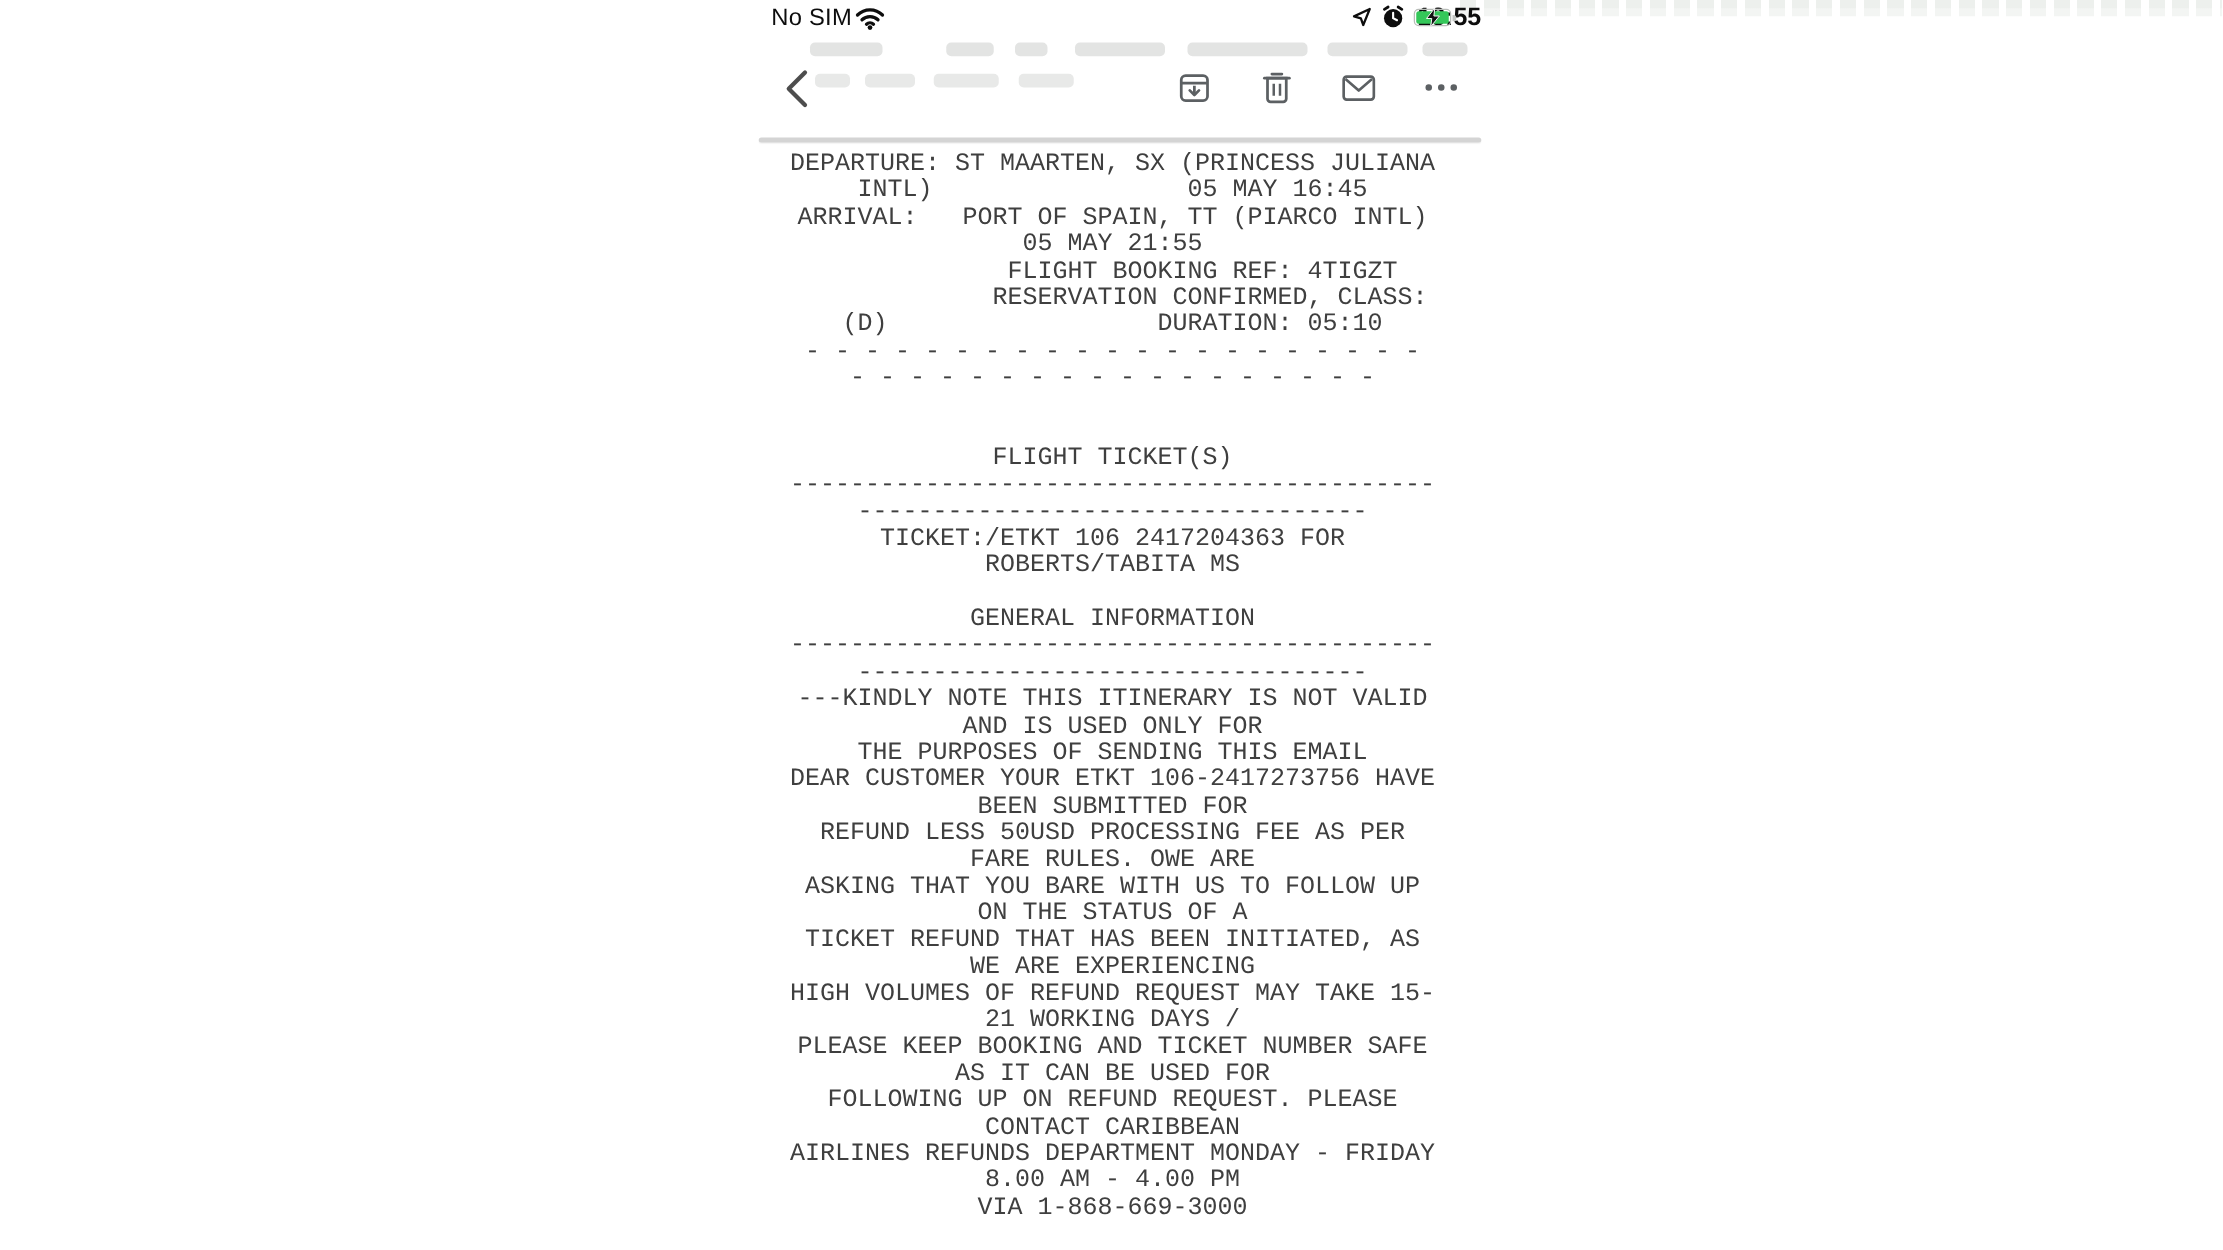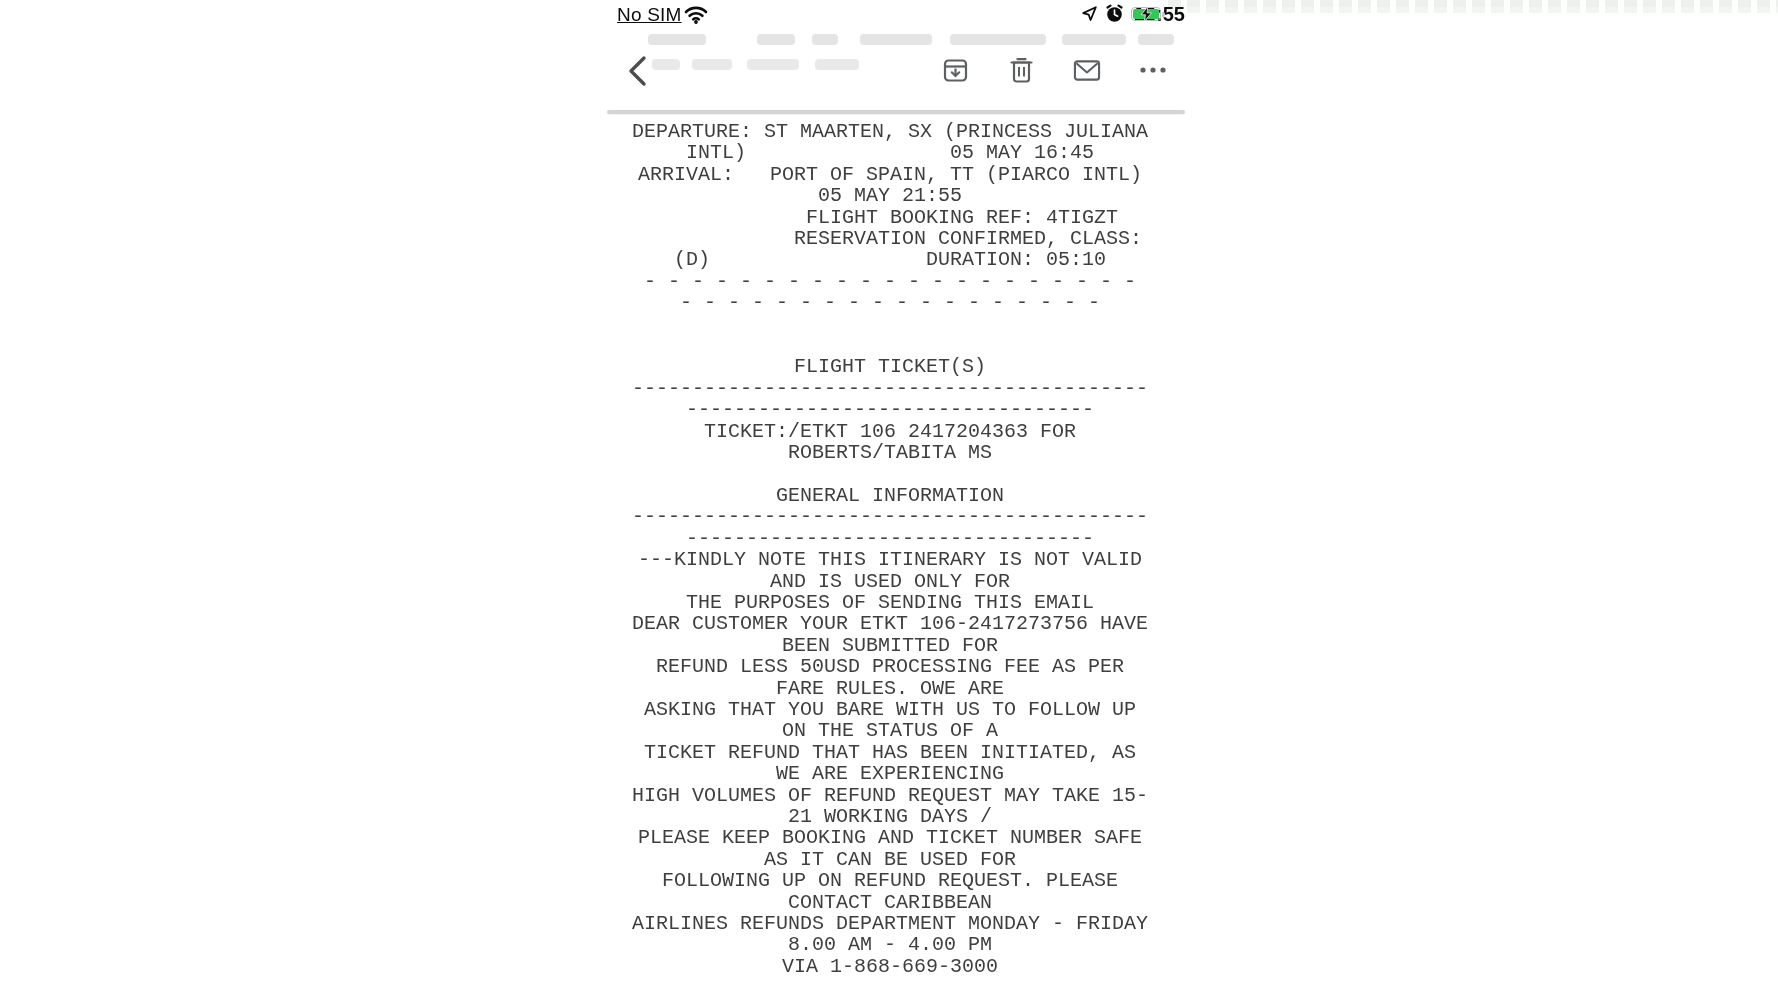--- a/index.html
+++ b/index.html
@@ -5,21 +5,21 @@
   * { margin:0; padding:0; box-sizing:border-box; }
   html,body { background:#ffffff; }
   .canvas {
     position:relative; width:1778px; height:1000px;
     background:#ffffff; overflow:hidden;
     font-family:"Liberation Sans", sans-serif;
   }
 
   
   .statusbar { position:absolute; left:607px; top:0; width:578px; height:30px; }
-  .carrier { position:absolute; left:10px; top:4px; font-size:19px; color:#0d0d0d; letter-spacing:.2px;text-decoration:underline; }
+  .carrier { position:absolute; left:10px; top:4px; font-size:19px; color:#0d0d0d; letter-spacing:.2px; }
   .wifi { position:absolute; left:76px; top:5px; }
   .clock { position:absolute; left:0; right:0; top:3px; text-align:right; font-size:20px; font-weight:700; color:#0d0d0d; }
   .right-icons { position:absolute; right:18px; top:4px; display:flex; align-items:center; gap:7px; }
 
   .battery-wrap { position:relative; width:36px; height:16px; }
   .battery-body { position:absolute; left:0; top:1px; width:30px; height:14px; border:1.5px solid #b8bcb8; border-radius:4px; }
   .battery-fill { position:absolute; left:1px; top:1px; right:1px; bottom:1px; background:var(--battery_green,#34c759); border-radius:2px; }
   .battery-tip { position:absolute; left:31px; top:6px; width:3px; height:5px; background:#c3c6c3; border-radius:0 2px 2px 0; }
   .bolt { position:absolute; left:9px; top:0px; }
 

